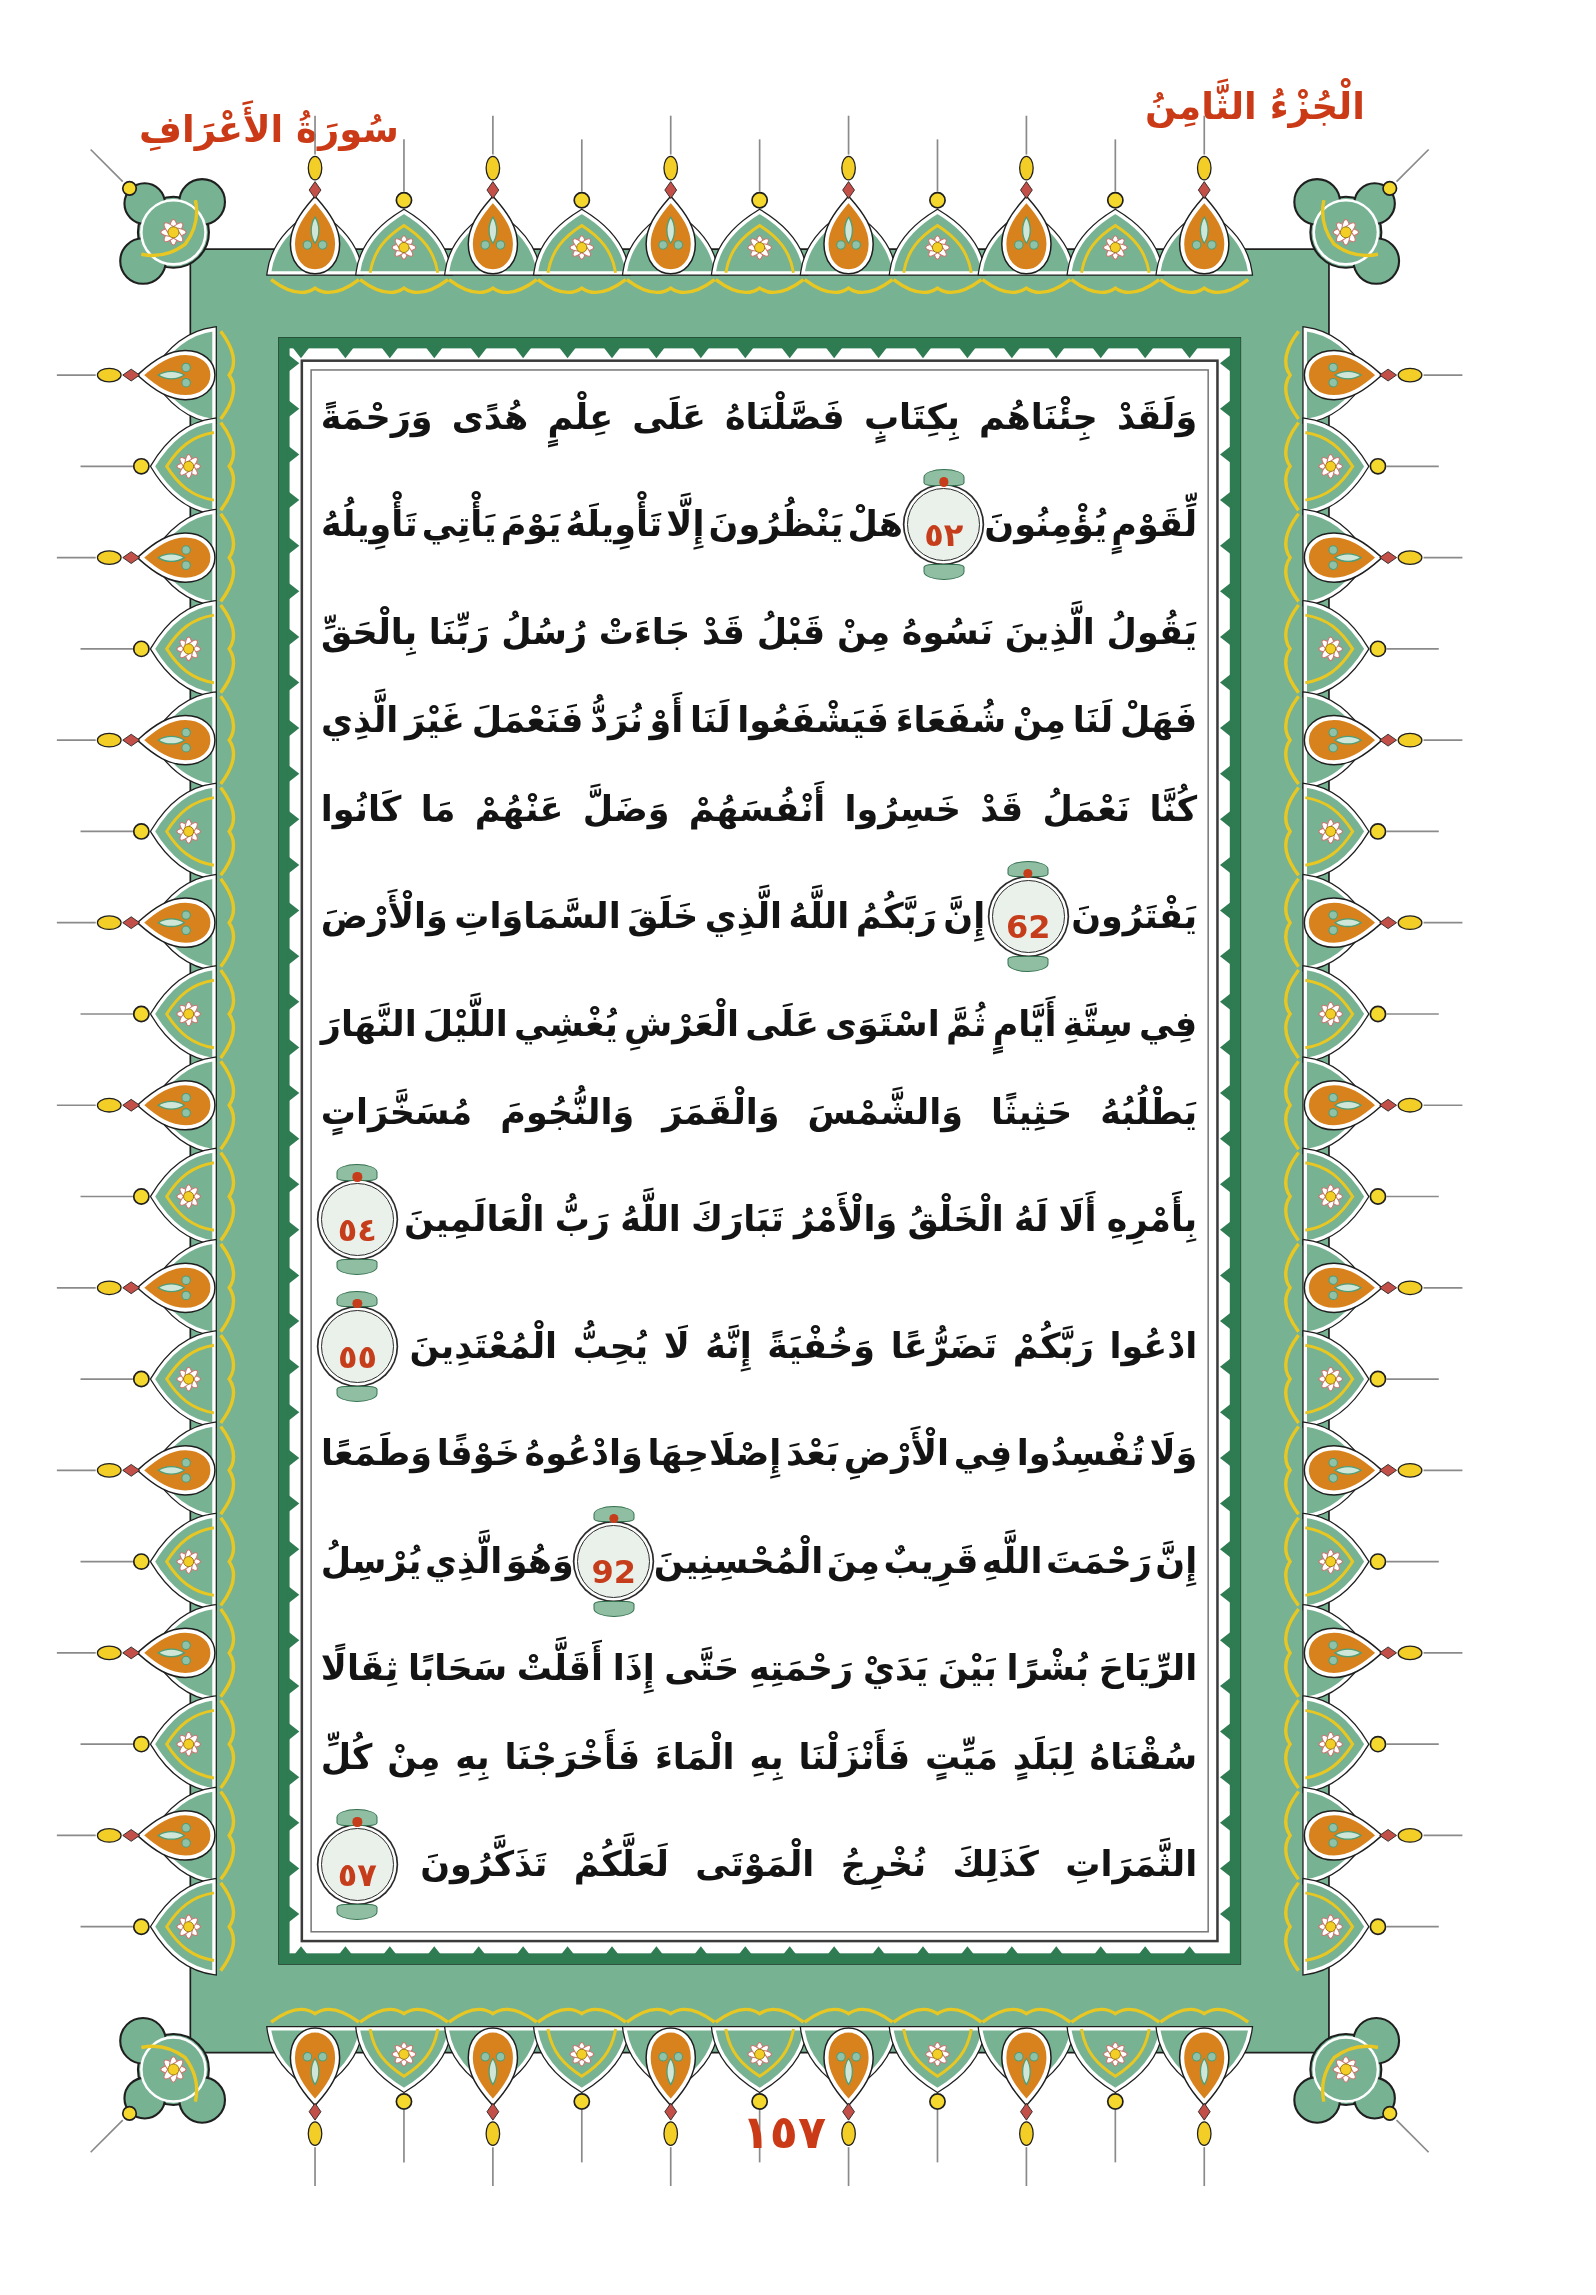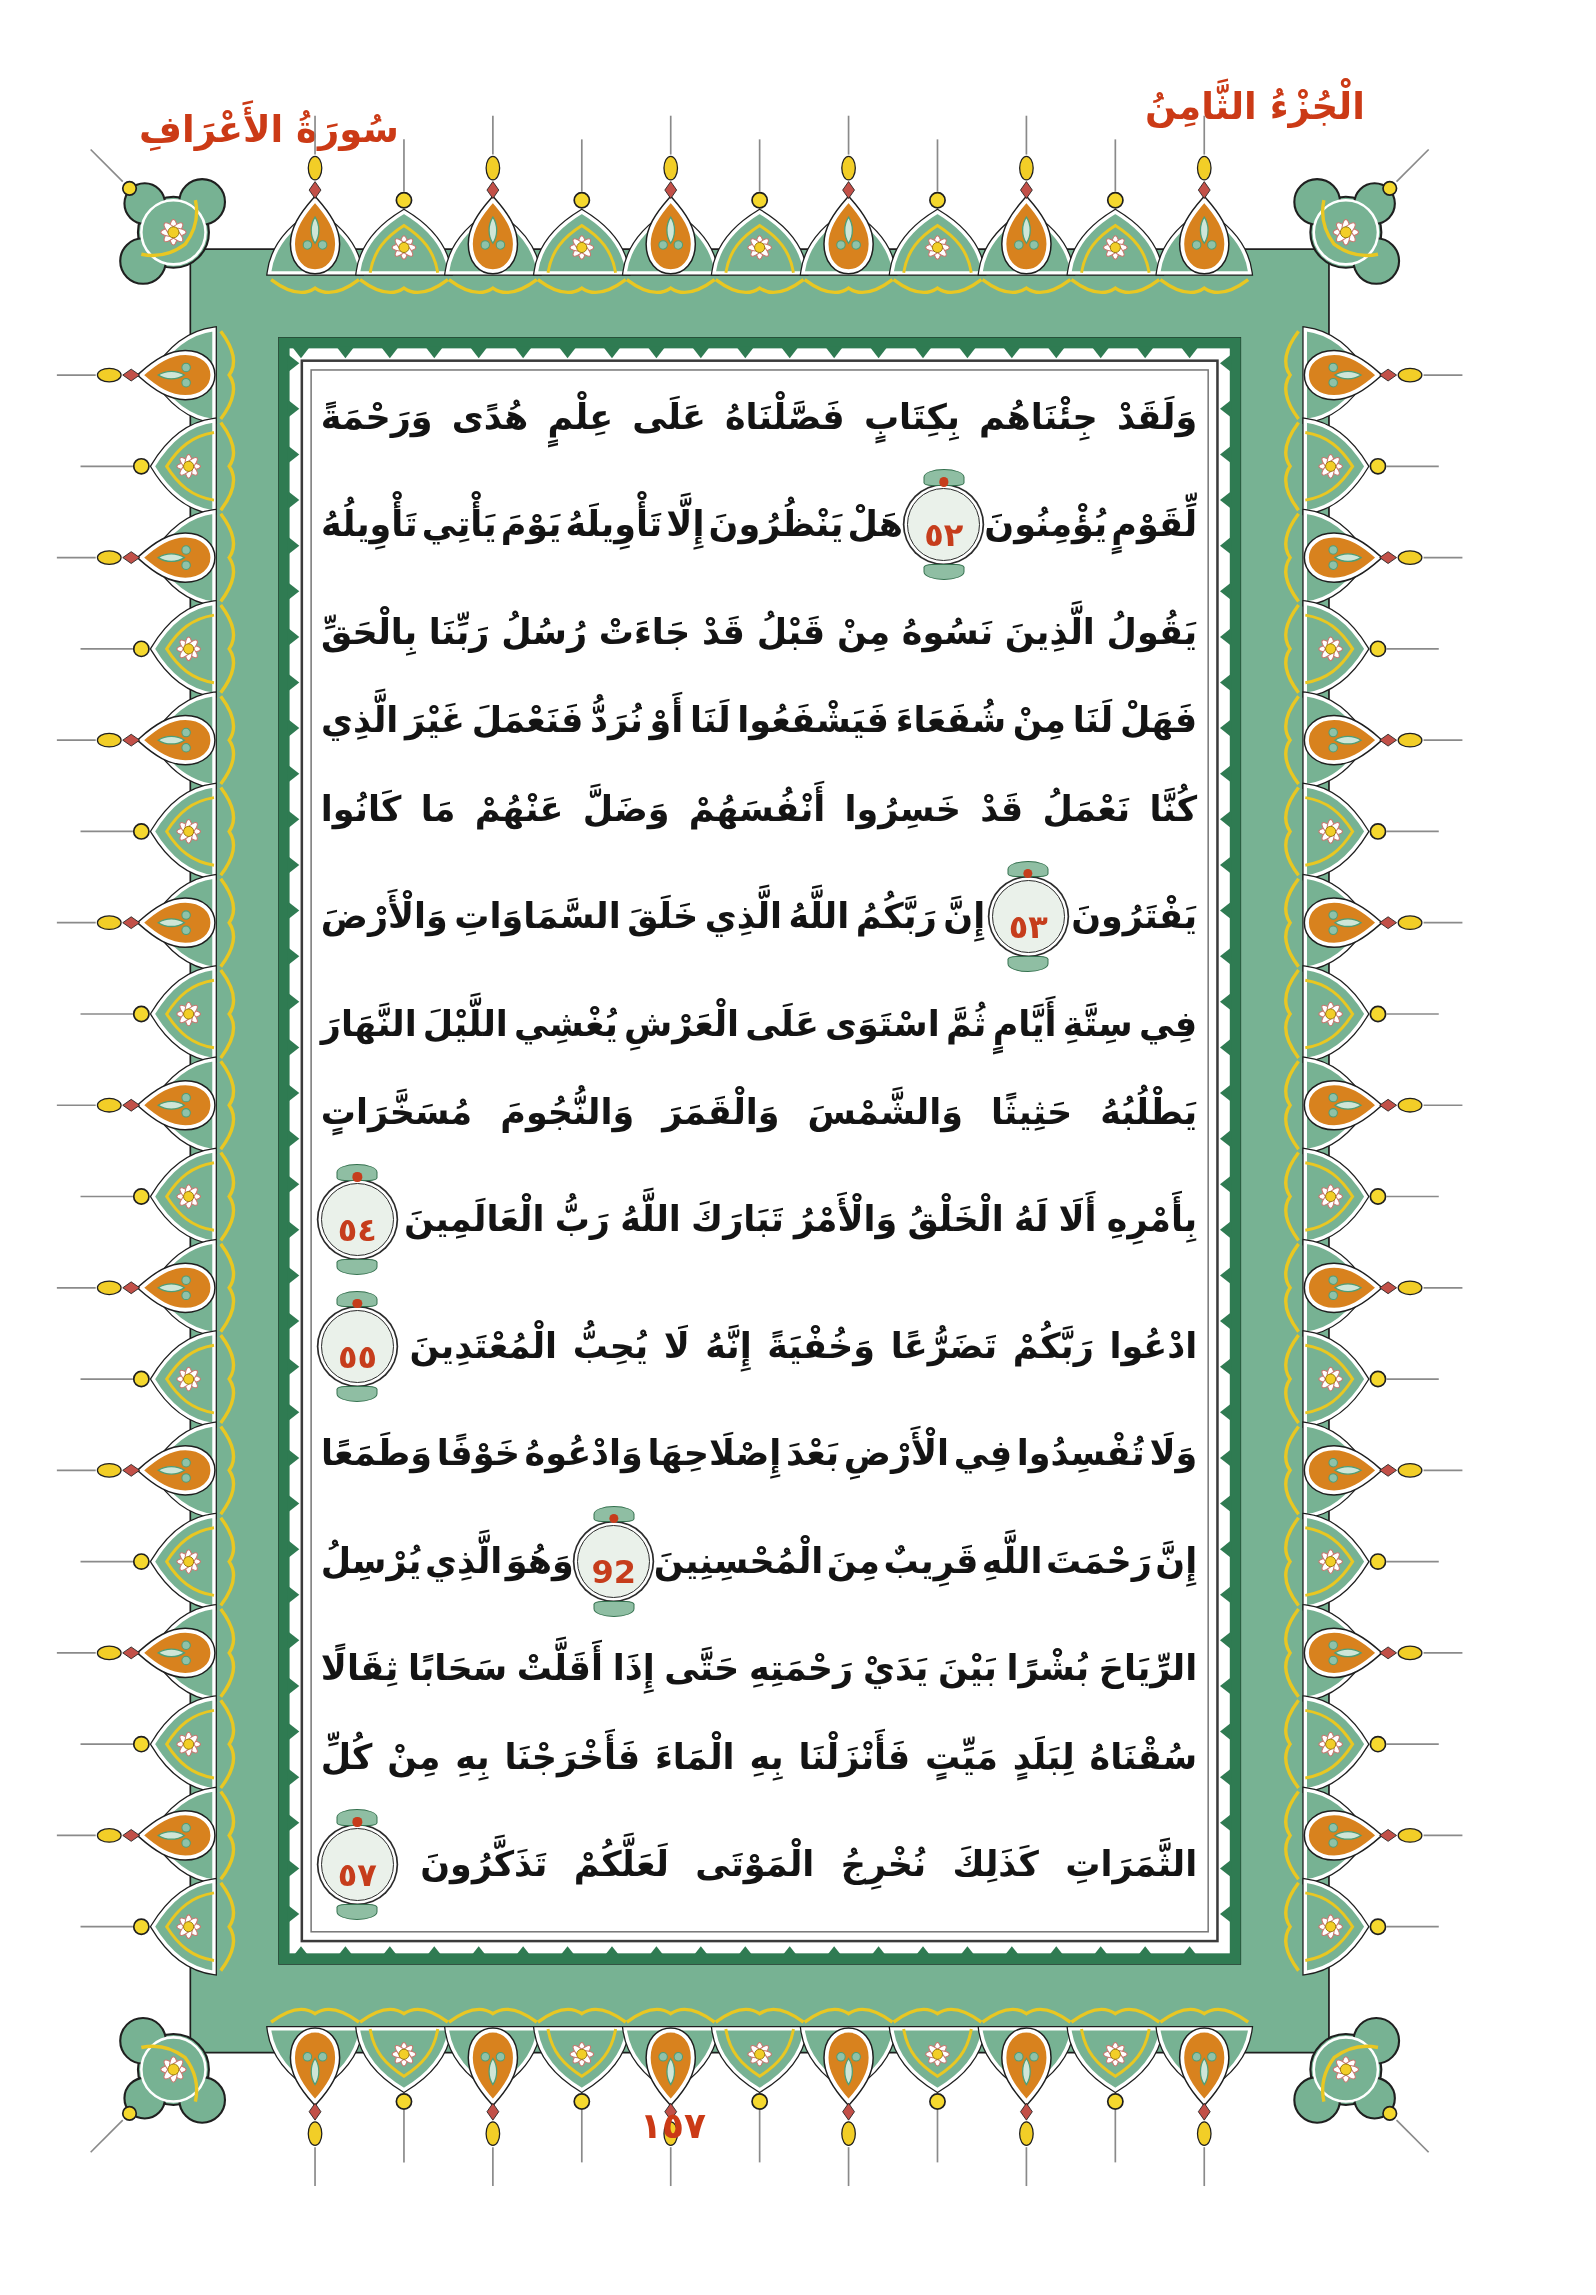--- a/index.html
+++ b/index.html
@@ -39,22 +39,22 @@
     z-index:0;
   }
   .vmark::before{top:-20px;border-radius:50% 50% 20% 20%;}
   .vmark::after{bottom:-20px;border-radius:20% 20% 50% 50%;}
   .vdot{
     position:absolute;top:-12px;left:50%;transform:translateX(-50%);
     width:9.3px;height:9.3px;border-radius:50%;background:#C63D1C;z-index:2;
   }
   .vnum{font-size:32px;font-weight:bold;color:#C63D1C;z-index:1;line-height:1;margin-top:21px;}
   .page-number{
-    position:absolute;left:640px;top:2105px;width:186px;text-align:left;
-    color:#CB3A16;font-size:36px;font-weight:bold;
+    position:absolute;left:640px;top:2105px;width:186px;text-align:right;
+    color:#CB3A16;font-size:46px;font-weight:bold;
   }
 </style>
 </head>
 <body>
 
 <div class="hdr hdr-surah">سُورَةُ الأَعْرَافِ</div>
 <div class="hdr hdr-juz">الْجُزْءُ الثَّامِنُ</div>
 
 <svg class="border-svg" width="1597" height="2295" viewBox="0 0 1890 2717" xmlns="http://www.w3.org/2000/svg">
   <defs>
@@ -356,21 +356,21 @@
       <span class="qword">أَنْفُسَهُمْ</span>
       <span class="qword">وَضَلَّ</span>
       <span class="qword">عَنْهُمْ</span>
       <span class="qword">مَا</span>
       <span class="qword">كَانُوا</span>
     </div>
     <div class="qline">
       <span class="qword">يَفْتَرُونَ</span>
       <span class="vmark">
         <span class="vdot"></span>
-        <span class="vnum">٥٣</span>
+        <span class="vnum">62</span>
       </span>
       <span class="qword">إِنَّ</span>
       <span class="qword">رَبَّكُمُ</span>
       <span class="qword">اللَّهُ</span>
       <span class="qword">الَّذِي</span>
       <span class="qword">خَلَقَ</span>
       <span class="qword">السَّمَاوَاتِ</span>
       <span class="qword">وَالْأَرْضَ</span>
     </div>
     <div class="qline">

